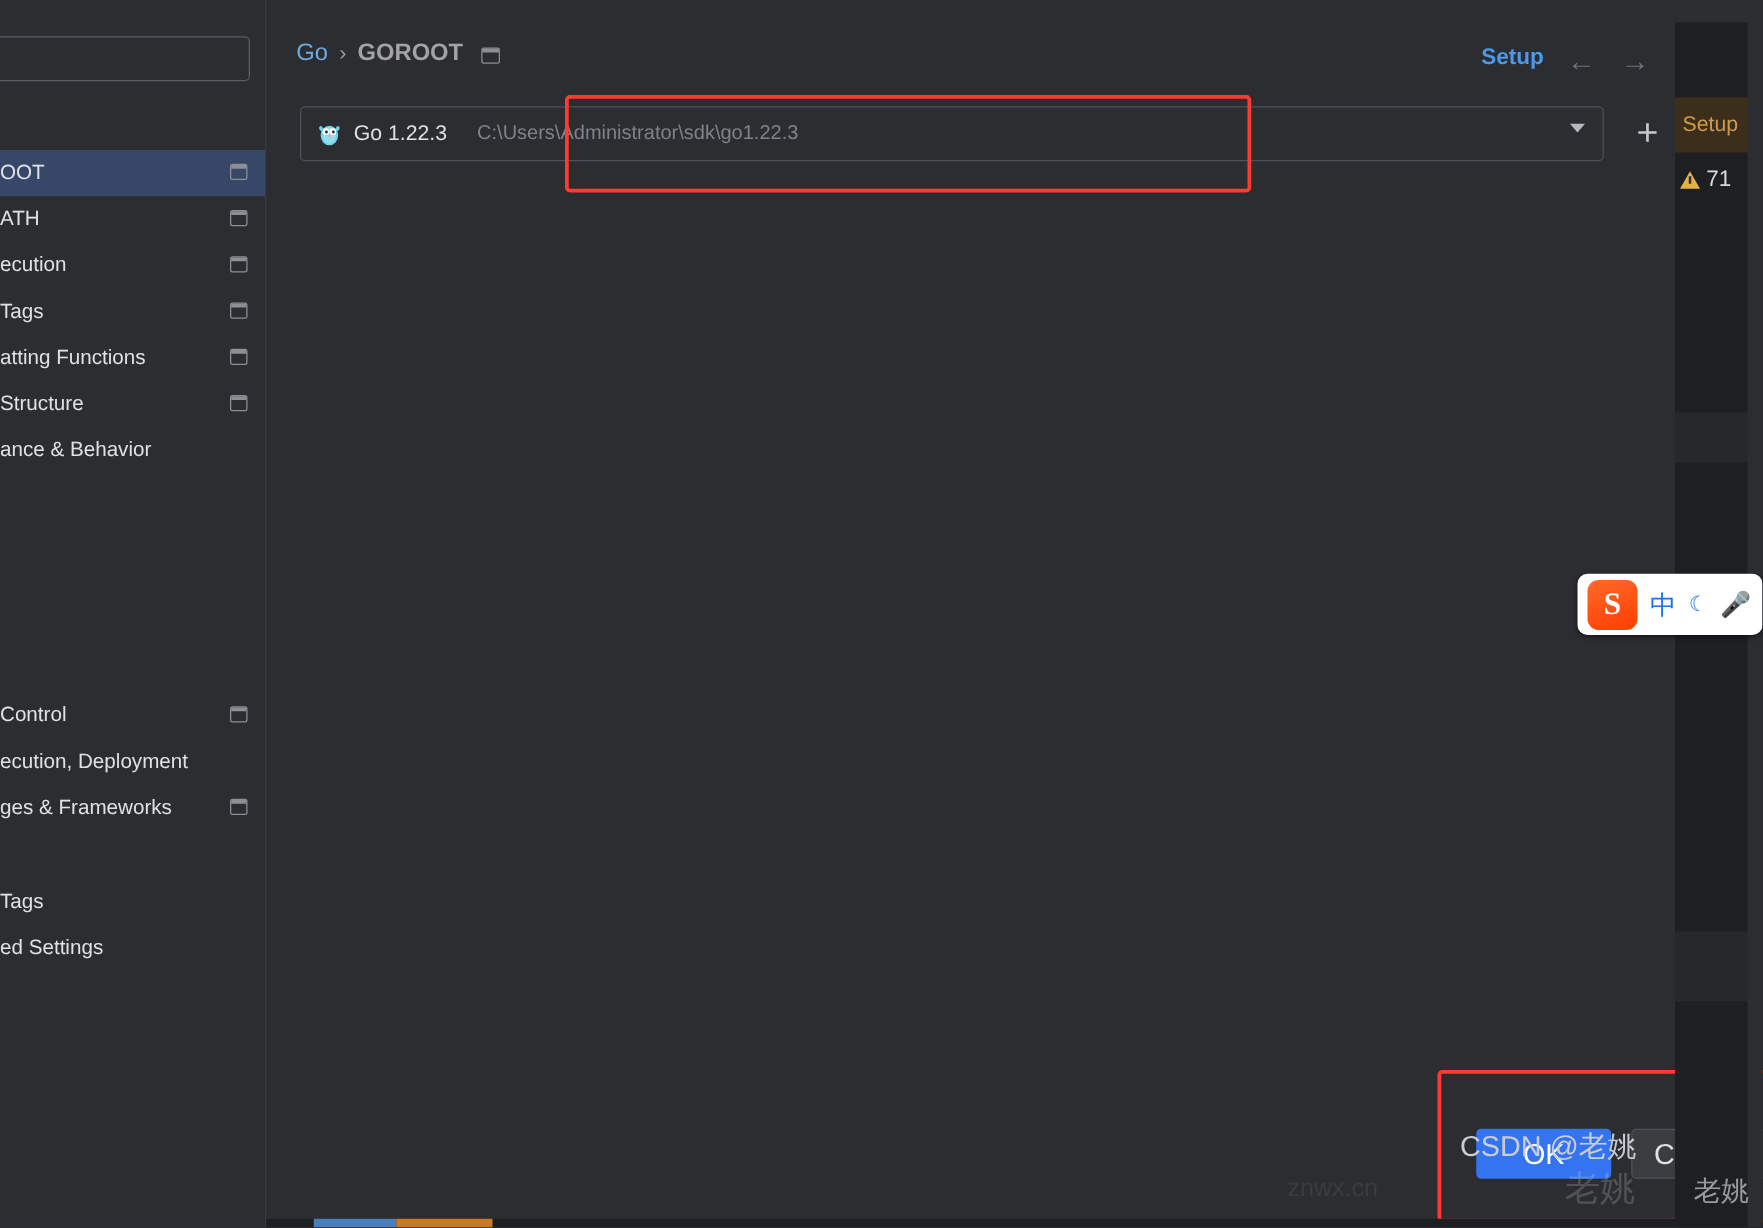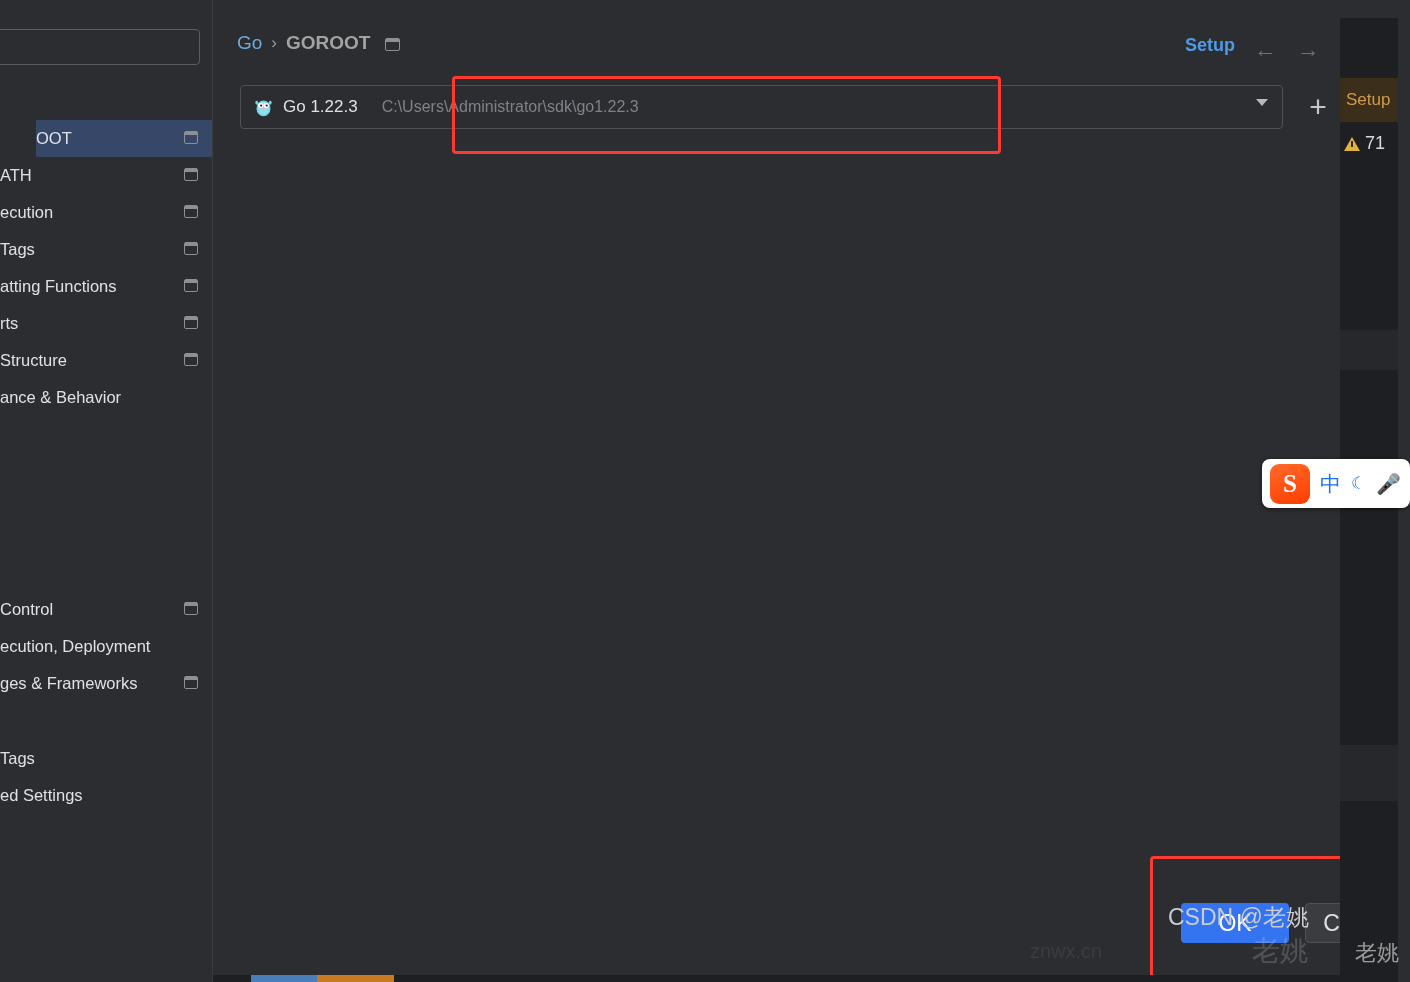--- a/index.html
+++ b/index.html
@@ -53,21 +53,20 @@
     height: 37px;
     line-height: 37px;
     font-size: 16.5px;
     color: #dfe1e5;
     padding-left: 0;
     box-sizing: border-box;
     white-space: nowrap;
   }
   .tree-item.selected {
     background: #374767;
-    margin-left: 36px;
   }
   .tree-item .label {
     position: absolute;
     left: 0;
     top: 0;
     padding-left: 0;
   }
   .tree-item .badge {
     position: absolute;
     right: 14px;
@@ -428,24 +427,20 @@
       <div class="tree-item">
         <span class="label">ecution</span>
         <span class="badge"></span>
       </div>
       <div class="tree-item">
         <span class="label">Tags</span>
         <span class="badge"></span>
       </div>
       <div class="tree-item">
         <span class="label">atting Functions</span>
-        <span class="badge"></span>
-      </div>
-      <div class="tree-item">
-        <span class="label">rts</span>
         <span class="badge"></span>
       </div>
       <div class="tree-item">
         <span class="label">Structure</span>
         <span class="badge"></span>
       </div>
       <div class="tree-item">
         <span class="label">ance &amp; Behavior</span>
       </div>
       <div class="tree-item">

